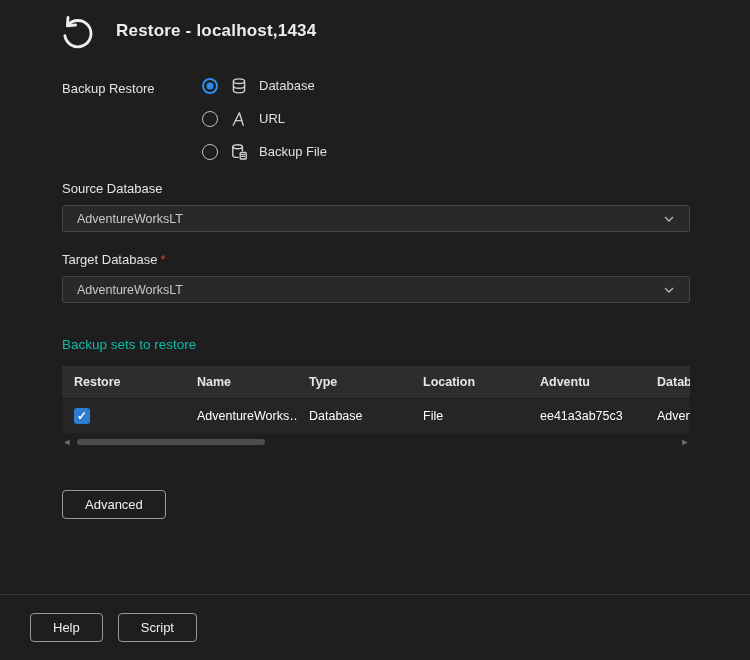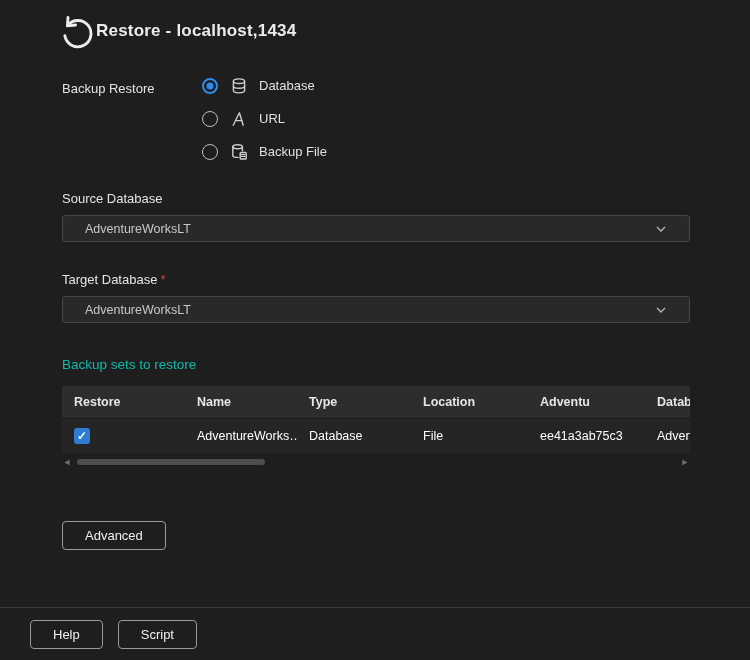--- a/index.html
+++ b/index.html
@@ -2,21 +2,21 @@
 <html><head>
 <meta charset="utf-8">
 <style>
   * { margin:0; padding:0; box-sizing:border-box; }
   html,body { background:#1e1e1e; }
   .dialog {
     position:relative; width:750px; height:660px; background:#1e1e1e;
     font-family:"Liberation Sans", sans-serif; color:#d4d4d4; overflow:hidden;
   }
   
-  .header { display:flex; align-items:center; gap:2px; padding:12px 12px 0 56px; }
+  .header { display:flex; align-items:center; gap:22px; padding:12px 12px 0 56px; }
   .restore-logo { width:38px; height:38px; flex:0 0 auto; }
   .title { font-size:17px; font-weight:700; color:#ececec; letter-spacing:.2px; }
 
   .content { padding:0 60px 0 62px; }
 
   
   .backup-location { display:flex; margin-top:26px; }
   .bl-label { width:140px; font-size:13px; color:#e4e4e4; padding-top:5px; }
   .radio-group { display:flex; flex-direction:column; gap:14px; }
   .radio-option { display:flex; align-items:center; gap:11px; cursor:default; }
@@ -27,26 +27,26 @@
   .radio.selected { border:2px solid #2d8ceb; }
   .radio.selected::after {
     content:""; position:absolute; width:7px; height:7px; border-radius:50%;
     background:#2d8ceb; top:50%; left:50%; transform:translate(-50%,-50%);
   }
   .opt-icon { width:19px; height:19px; display:flex; align-items:center; justify-content:center; }
   .opt-icon svg { width:18px; height:18px; }
   .opt-label { font-size:13px; color:#e0e0e0; }
 
   
-  .field-label { margin-top:30px; margin-bottom:9px; font-size:13px; color:#e4e4e4; }
+  .field-label { margin-top:20px; margin-bottom:9px; font-size:13px; color:#e4e4e4; }
   .required { color:#d74242; margin-left:3px; }
   .dropdown {
     height:27px; background:#292929; border:1px solid #454545; border-radius:3px;
     display:flex; align-items:center; justify-content:space-between;
-    padding:0 22px; font-size:12.5px; color:#c8c8c8; cursor:pointer;
+    padding:0 14px; font-size:12.5px; color:#c8c8c8; cursor:pointer;
   }
   .chevron svg { width:12px; height:12px; display:block; }
 
   
   .backup-sets-title { margin-top:34px; font-size:13.5px; color:#14b8a6; }
   table { width:100%; border-collapse:collapse; table-layout:fixed; margin-top:14px; }
   thead th {
     background:#2d2d2d; text-align:left; font-size:12.5px; font-weight:700;
     color:#e6e6e6; padding:9px 12px; white-space:nowrap; overflow:hidden;
   }
@@ -70,25 +70,25 @@
   .hs-thumb { position:absolute; left:2px; top:1px; height:6px; width:188px; background:#4d4d4d; border-radius:3px; cursor:pointer; }
 
   
   .btn {
     display:inline-flex; align-items:center; justify-content:center;
     height:29px; padding:0 22px; border:1px solid #9a9a9a; border-radius:4px;
     background:transparent; color:#f0f0f0; font-size:13px;
     font-family:"Liberation Sans", sans-serif; cursor:pointer; white-space:nowrap;
   }
   .btn.primary { background:#0078d4; border-color:#0078d4; color:#ffffff; }
-  .advanced-wrap { margin-top:53px; }
+  .advanced-wrap { margin-top:42px; }
 
   
   .footer {
-    position:absolute; left:0; right:0; bottom:0; height:53px;
+    position:absolute; left:0; right:0; bottom:0; height:66px;
     border-top:1px solid #3a3a3a; display:flex; align-items:center;
     justify-content:space-between; padding:0 30px; background:#1e1e1e;
   }
   .footer-left, .footer-right { display:flex; gap:15px; }
   svg .ln { stroke:#cfcfcf; stroke-width:1.4; fill:none; stroke-linecap:round; stroke-linejoin:round; }
 </style>
 </head>
 <body>
 
 <div class="dialog">

